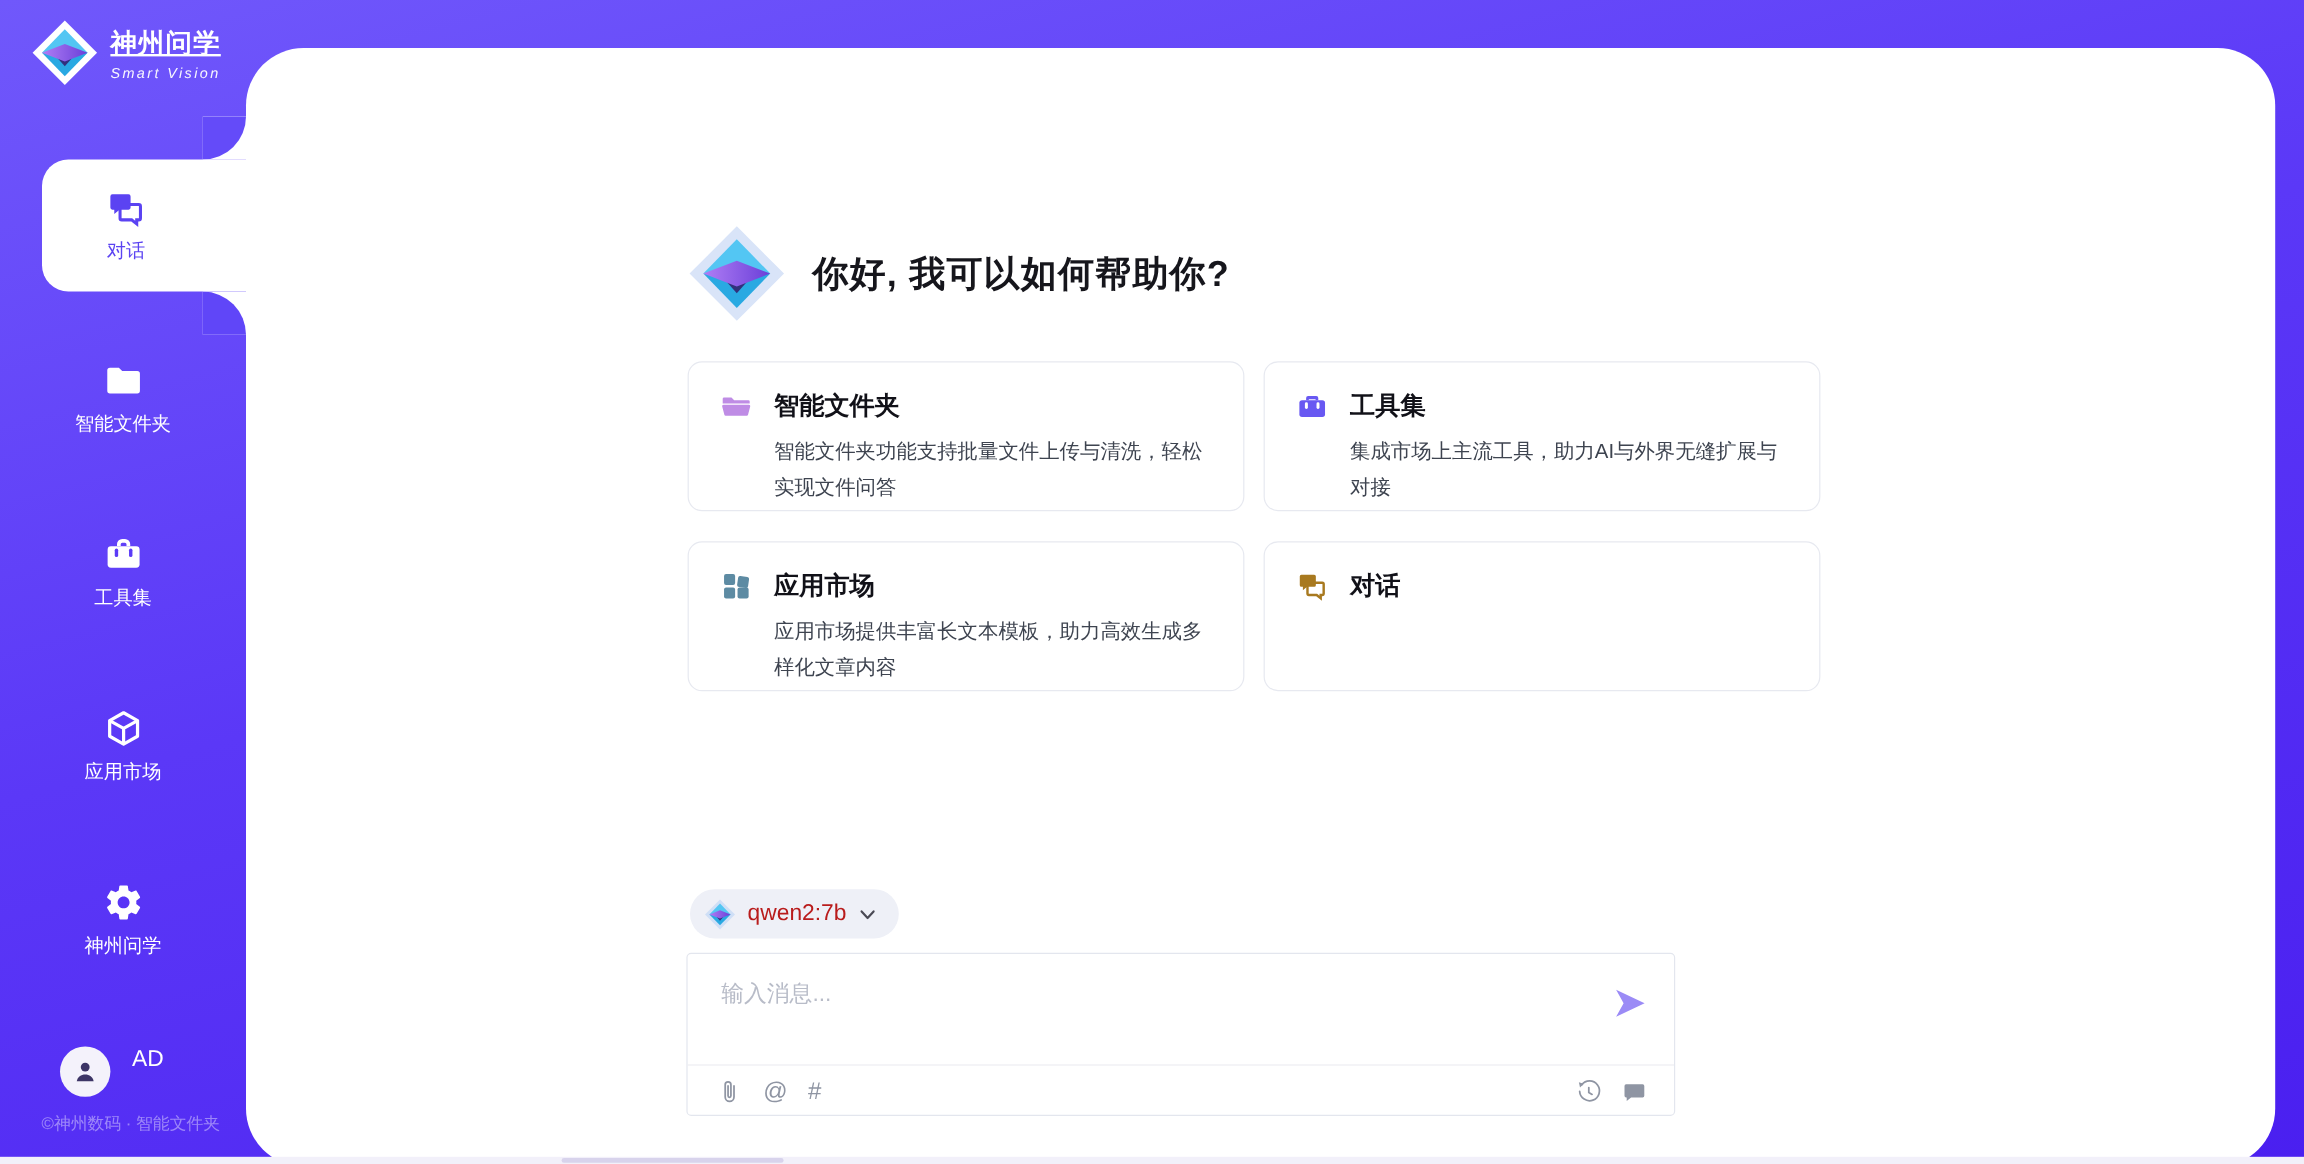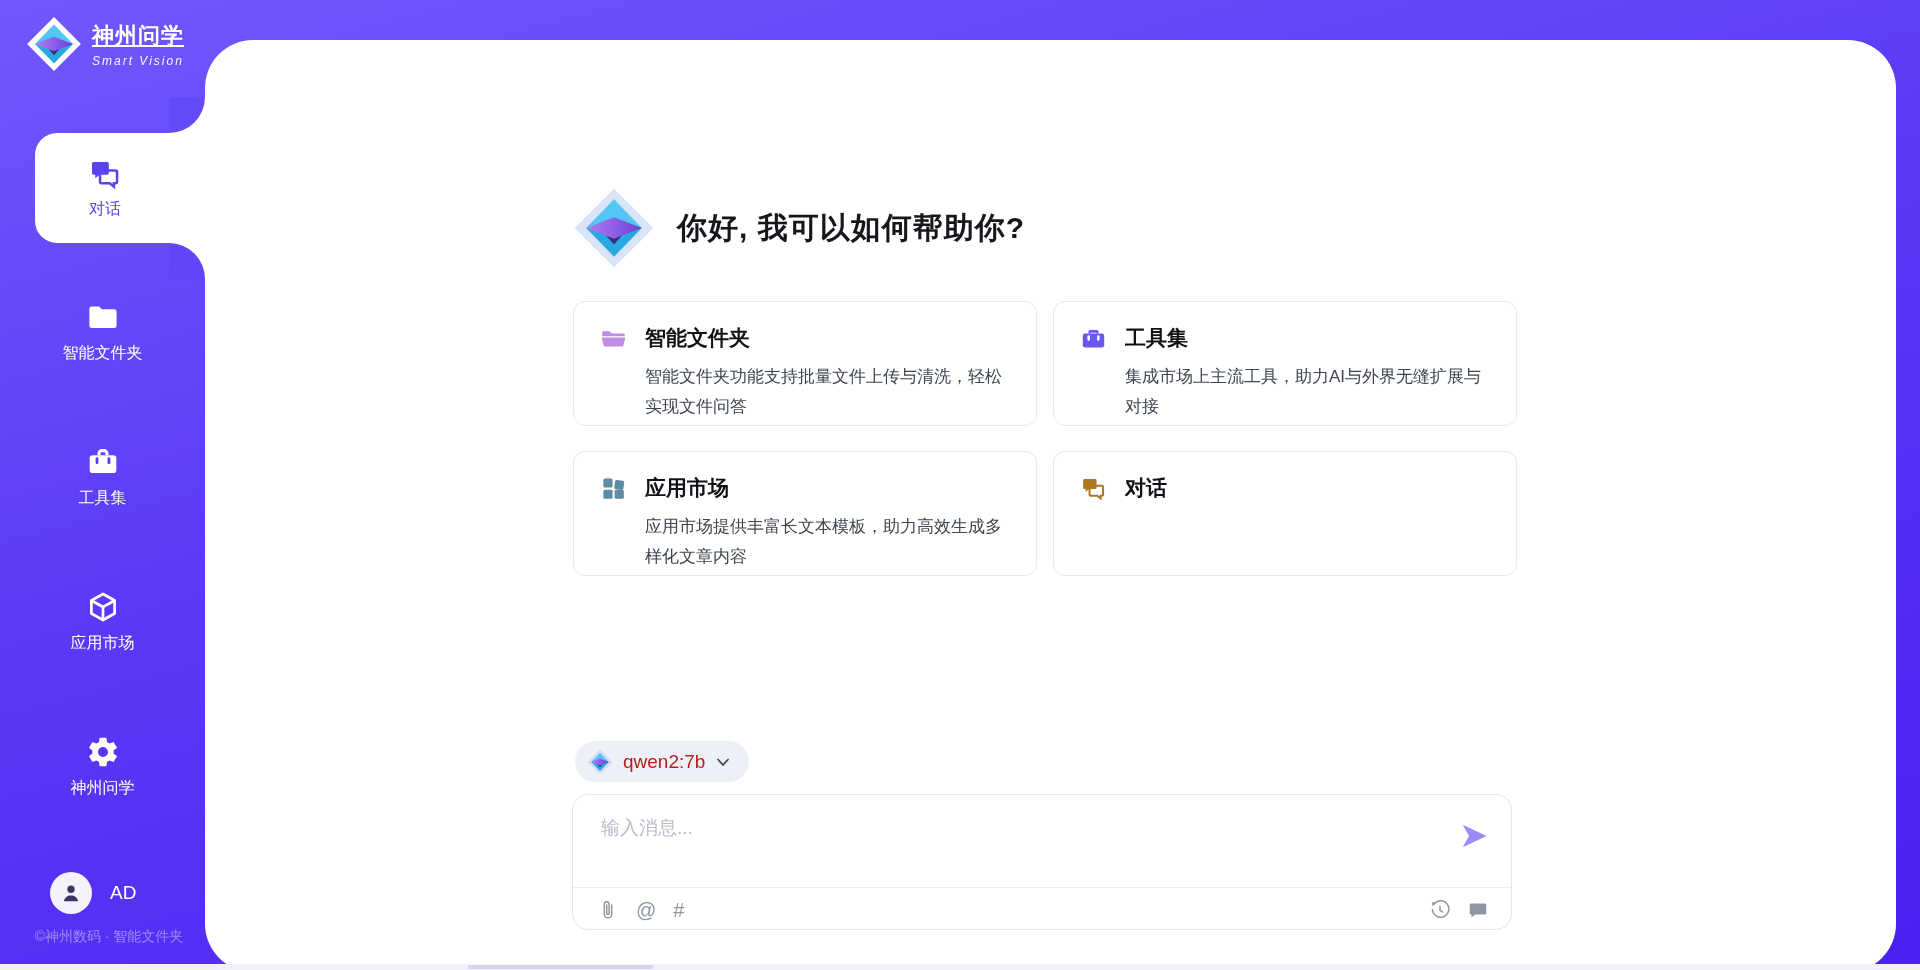--- a/index.html
+++ b/index.html
@@ -30,21 +30,21 @@
   .fillet-top { left:169px; top:97px; }
   .fillet-top .curve { background:#644bf9; border-bottom-right-radius:36px; }
   .fillet-bottom { left:169px; top:243px; }
   .fillet-bottom .curve { background:#6046f8; border-top-right-radius:36px; }
 
   .nav-item { position:absolute; left:0; width:205px; display:flex; flex-direction:column;
               align-items:center; gap:9px; cursor:pointer; }
   .nav-label { color:#ffffff; font-size:16px; }
   .nav-icon { width:34px; height:34px; display:block; }
 
-  .user-row { position:absolute; left:50px; top:872px; display:flex; align-items:center; gap:18px; }
+  .user-row { position:absolute; left:50px; top:872px; display:flex; align-items:flex-start; gap:18px; }
   .avatar { width:42px; height:42px; border-radius:50%; background:#f4f2fb;
             display:flex; align-items:center; justify-content:center; cursor:pointer; }
   .user-name { color:#ffffff; font-size:19px; }
   .copyright { position:absolute; left:14px; top:928px; width:190px; text-align:center;
                color:rgba(255,255,255,.42); font-size:14px; white-space:nowrap; }
 
   
   .greet { position:absolute; left:368px; top:147px; display:flex; align-items:center; gap:22px; }
   .greet .dlogo { width:82px; height:82px; }
   .greet-text { font-size:30px; font-weight:bold; color:#16161c; letter-spacing:1px; }
@@ -62,22 +62,22 @@
   .card-4 { left:848px; top:411px; }
 
   
   .model-pill { position:absolute; left:370px; top:701px; height:41px; padding:0 18px 0 12px;
                 background:#eef0f7; border-radius:21px; display:flex; align-items:center;
                 gap:10px; cursor:pointer; }
   .model-pill .dlogo { width:26px; height:26px; }
   .model-name { font-size:19px; color:#b91c1c; }
   .chev { width:16px; height:16px; }
 
-  .input-box { position:absolute; left:367px; top:754px; width:940px; height:136px;
-               border:1px solid #e3e6ee; border-radius:16px; background:#fff; }
+  .input-box { position:absolute; left:367px; top:754px; width:824px; height:136px;
+               border:1px solid #e3e6ee; border-radius:4px; background:#fff; }
   .input-area { position:absolute; left:0; top:0; width:100%; height:92px; border:none; outline:none;
                 resize:none; padding:20px 60px 0 28px; font-size:19px; color:#333;
                 font-family:"Liberation Sans","DejaVu Sans",sans-serif; background:transparent; }
   .input-area::placeholder { color:#b8bcc8; }
   .send-btn { position:absolute; right:22px; top:26px; width:30px; height:30px; cursor:pointer; }
   .input-divider { position:absolute; left:0; top:92px; width:100%; height:1px; background:#ededf2; }
   .tools-row { position:absolute; left:24px; top:104px; display:flex; align-items:center; gap:17px; }
   .tools-right { position:absolute; right:22px; top:104px; display:flex; align-items:center; gap:16px; }
   .tool-ic { width:22px; height:22px; color:#8f95a3; cursor:pointer; display:block; }
   .tool-glyph { font-size:20px; color:#8f95a3; cursor:pointer; line-height:22px; }

